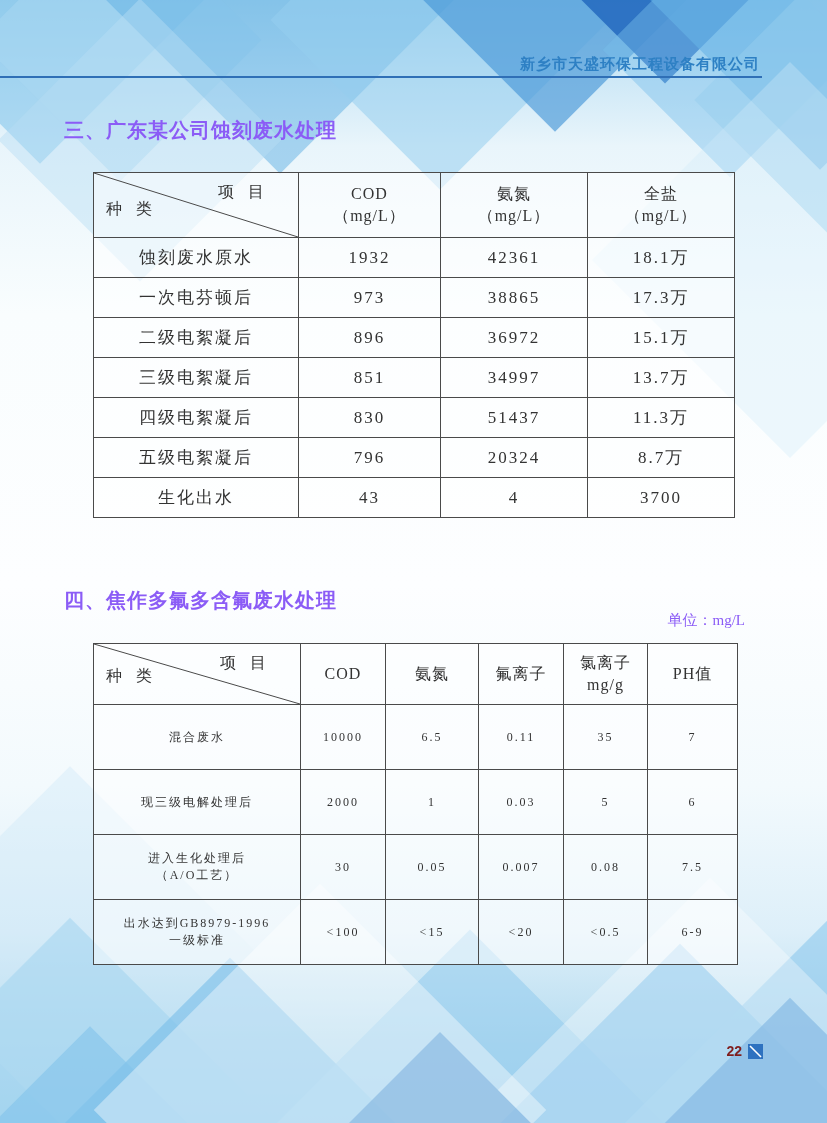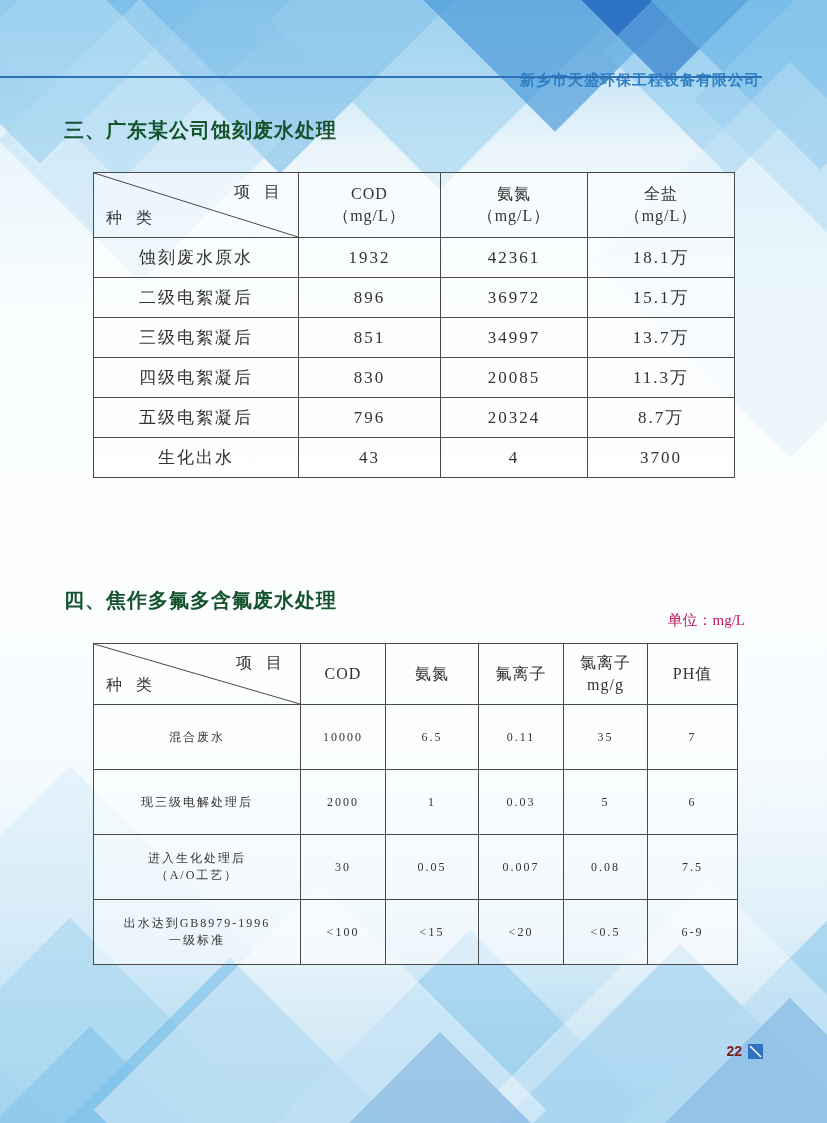--- a/index.html
+++ b/index.html
@@ -15,37 +15,37 @@
       #a9d6ee 0%, #c9e6f6 6%, #e9f5fb 13%, #f9fdfe 28%,
       #fdfeff 52%, #f3fafd 70%, #dcEFf9 83%, #bade f1 92%, #a2d3ed 100%);
     background:linear-gradient(180deg,
       #a9d6ee 0%, #c9e6f6 6%, #e9f5fb 13%, #f9fdfe 28%,
       #fdfeff 52%, #f3fafd 70%, #ddeff9 83%, #badef1 92%, #a2d3ed 100%);
   }
   .diamond { position:absolute; transform:rotate(45deg); }
   
   .company {
     position:absolute; top:55px; left:0; width:760px; text-align:right;
-    font-size:15px; font-weight:bold; color:#2e80c4; letter-spacing:1px;margin-top:16px;
+    font-size:15px; font-weight:bold; color:#2e80c4; letter-spacing:1px;
   }
   .header-rule {
     position:absolute; left:0; top:76px; width:762px; height:2px;
     background:#2f6fb6;
   }
   
   .sec-title {
     position:absolute; left:64px;
-    font-size:20px; font-weight:bold; color:#14532d; letter-spacing:1px;
+    font-size:20px; font-weight:bold; color:#8b5cf6; letter-spacing:1px;
   }
   #sec3-title { top:117px; }
   #sec4-title { top:587px;text-align:right; }
   .unit-note {
     position:absolute; top:611px; right:82px;
     font-family:"Liberation Serif","DejaVu Serif",serif;
-    font-size:15px; color:#be185d;margin-left:16px;
+    font-size:15px; color:#8b5cf6;margin-left:16px;
   }
   
   table.data-table {
     position:absolute; border-collapse:collapse; table-layout:fixed;
     background:rgba(255,255,255,0.55);
   }
   table.data-table th, table.data-table td {
     border:1px solid #4a4a4a; text-align:center; vertical-align:middle;
     font-family:"Liberation Serif","DejaVu Serif",serif;
     font-weight:normal; color:#333; padding:0;
@@ -55,25 +55,25 @@
   #table1 td { height:39px; font-size:17px; letter-spacing:2px; }
   #table2 { left:93px; top:643px; width:644px; }
   #table2 th.col-head { height:60px; }
   #table2 td { height:64px; font-size:12px; letter-spacing:2px; }
   th.col-head { white-space:pre-line; font-size:16px; line-height:1.35; letter-spacing:1px; }
   td.row-label { white-space:pre-line; line-height:1.4; letter-spacing:2px; }
   
   th.diag { position:relative; }
   th.diag svg.diag-svg { position:absolute; left:0; top:0; width:100%; height:100%; display:block; }
   .corner-top {
-    position:absolute; top:9px; right:16px; white-space:pre;
+    position:absolute; top:9px; right:32px; white-space:pre;
     font-size:16px; letter-spacing:2px;
   }
   .corner-bottom {
-    position:absolute; bottom:8px; left:12px; white-space:pre;
+    position:absolute; bottom:17px; left:12px; white-space:pre;
     font-size:16px; letter-spacing:2px;
   }
   
   .page-no {
     position:absolute; top:1043px; left:716px; width:26px; text-align:right;
     font-size:14px; font-weight:bold; color:#7f1d1d;
   }
   .corner-icon { position:absolute; top:1044px; left:748px; width:15px; height:15px; }
 </style>
 </head>
@@ -136,35 +136,41 @@
     <th class="col-head">全盐
 （mg/L）</th>
   </tr>
   <tr>
     <td class="row-label">蚀刻废水原水</td>
     <td>1932</td>
     <td>42361</td>
     <td>18.1万</td>
   </tr>
   <tr>
+    <td class="row-label">一次电芬顿后</td>
+    <td>973</td>
+    <td>38865</td>
+    <td>17.3万</td>
+  </tr>
+  <tr>
     <td class="row-label">二级电絮凝后</td>
     <td>896</td>
     <td>36972</td>
     <td>15.1万</td>
   </tr>
   <tr>
     <td class="row-label">三级电絮凝后</td>
     <td>851</td>
     <td>34997</td>
     <td>13.7万</td>
   </tr>
   <tr>
     <td class="row-label">四级电絮凝后</td>
     <td>830</td>
-    <td>20085</td>
+    <td>51437</td>
     <td>11.3万</td>
   </tr>
   <tr>
     <td class="row-label">五级电絮凝后</td>
     <td>796</td>
     <td>20324</td>
     <td>8.7万</td>
   </tr>
   <tr>
     <td class="row-label">生化出水</td>

